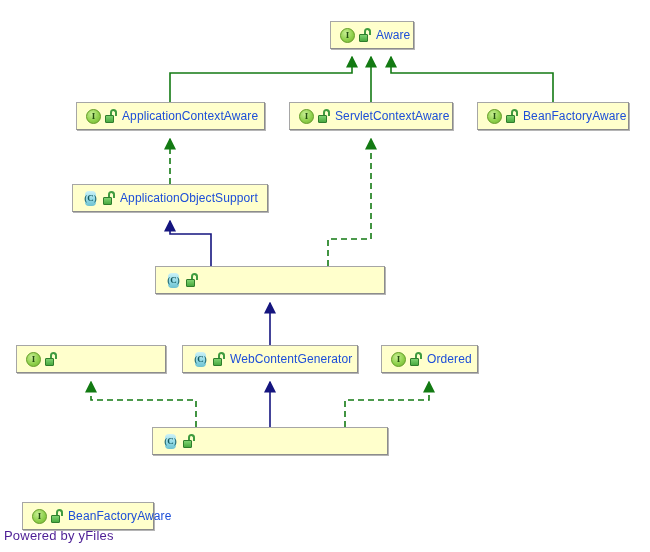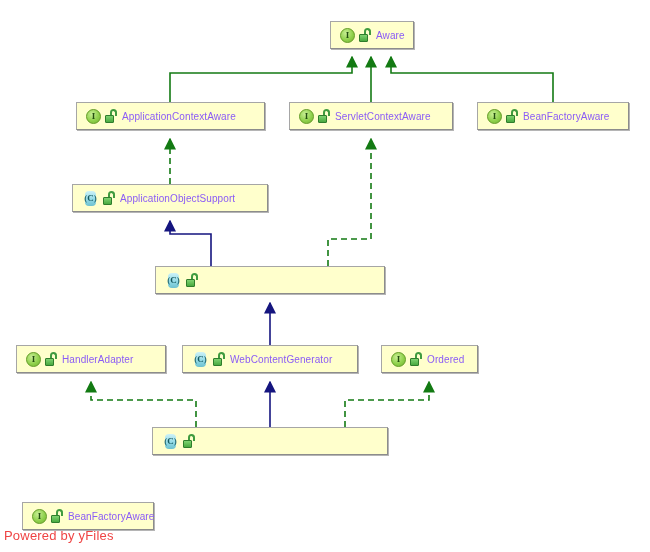--- a/index.html
+++ b/index.html
@@ -18,22 +18,22 @@
     box-shadow:1px 1px 0 0 rgba(120,120,120,.55);
     display:flex;
     align-items:center;
     padding:0 9px;
     height:28px;
     white-space:nowrap;
     z-index:5;
   }
   .node .glyphs{display:flex;align-items:center;flex:0 0 auto;}
   .node .label{
-    font-size:10px;
-    color:#8b5cf6;
+    font-size:12px;
+    color:#1d4ed8;
     letter-spacing:.1px;
     margin-left:5px;
   }
 
   
   .ico-iface{
     width:15px;height:15px;border-radius:50%;
     background:#8fd44c;
     background-image:radial-gradient(circle at 38% 32%, #c8ee94 0%, #8ed04a 58%, #6fb033 100%);
     border:1px solid #6a9e2e;
@@ -73,21 +73,21 @@
     position:absolute;left:0px;top:6px;width:9px;height:8px;
     background:#54b54a;
     background-image:linear-gradient(180deg,#7fd371 0%,#49a93f 100%);
     border:1px solid #2f7d2c;
     box-sizing:border-box;
     border-radius:1px;
   }
 
   .watermark{
     position:absolute;left:4px;top:528px;
-    font-size:13px;color:#ef4444;
+    font-size:13px;color:#4c1d95;
     letter-spacing:.2px;
     z-index:2;
     user-select:none;
     text-align:center;
   }
 </style>
 </head>
 <body>
 
 <div id="canvas">
@@ -200,21 +200,20 @@
   </div>
 
   <div class="node" style="left:16px;top:345px;width:150px;">
     <span class="glyphs">
       <span class="ico-iface">I</span>
       <span class="ico-lock">
         <span class="shackle"></span>
           <span class="body"></span>
       </span>
     </span>
-    <span class="label">HandlerAdapter</span>
   </div>
 
   <div class="node" style="left:182px;top:345px;width:176px;">
     <span class="glyphs">
       <span class="ico-class">
         <span class="par">(</span>
           <span class="cc">C</span>
           <span class="par">)</span>
       </span>
       <span class="ico-lock">

